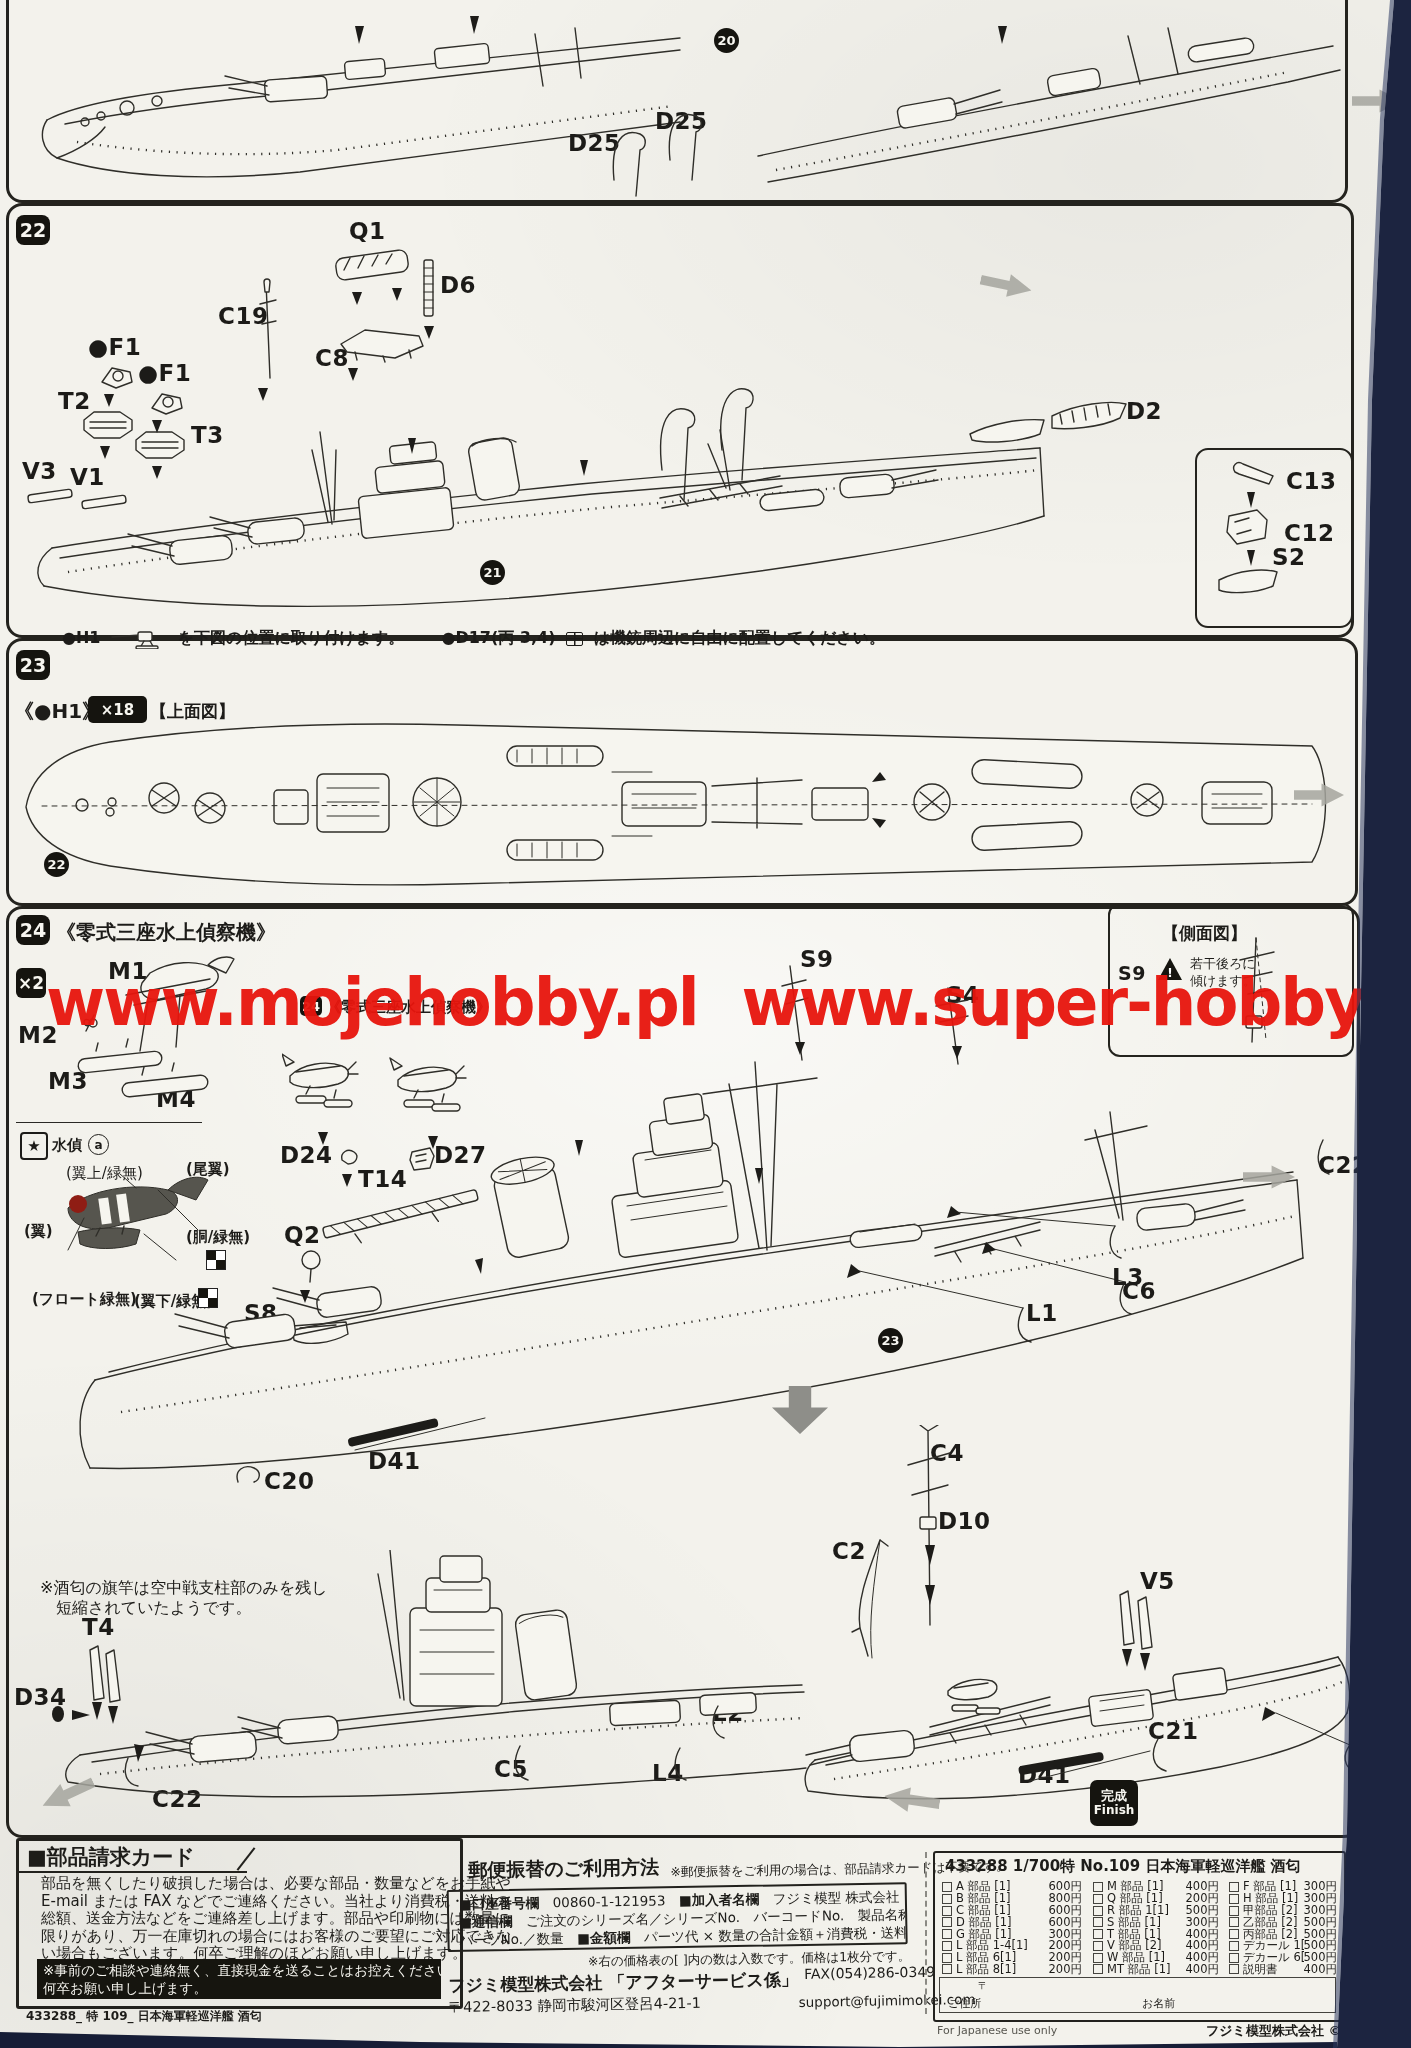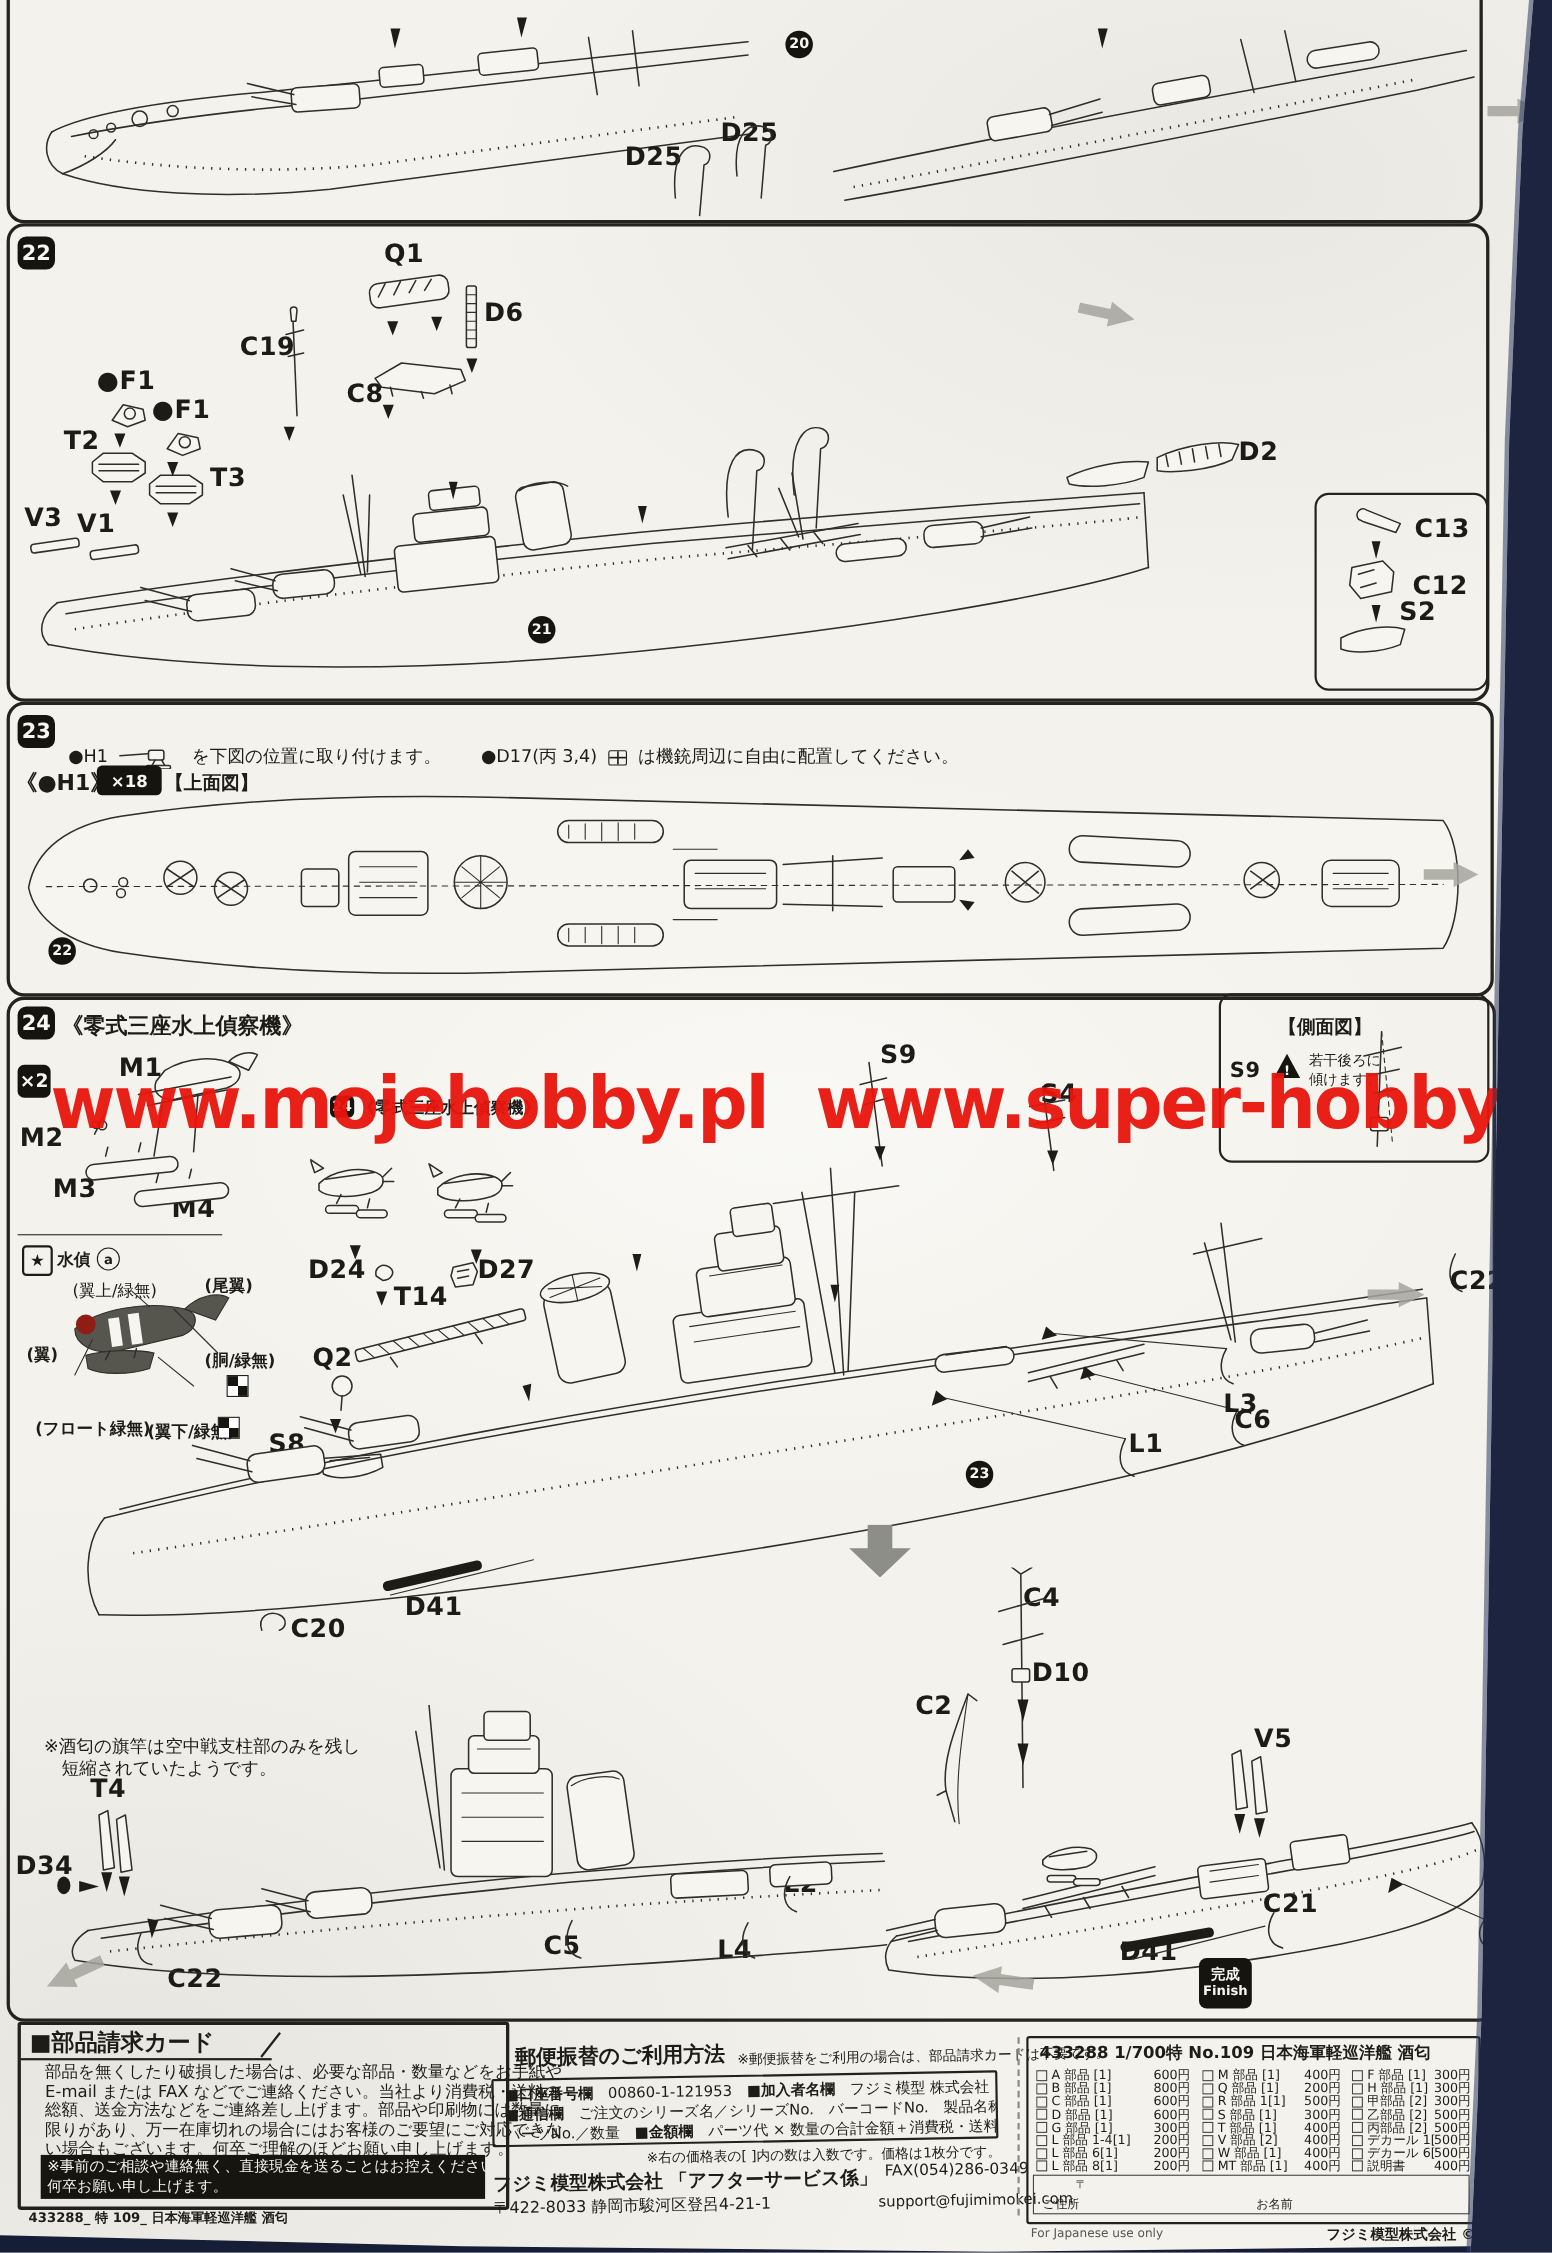--- a/index.html
+++ b/index.html
@@ -202,21 +202,21 @@
     <polygon class="blk" points="42,92 50,92 46,108"></polygon>
     <path class="kf" d="M14 122 C34 112 58 110 72 114 L68 128 C48 136 24 136 14 132 Z"></path>
   </svg>
   <div class="L pl" style="left:1286px;top:468px">C13</div>
   <div class="L pl" style="left:1284px;top:520px">C12</div>
   <div class="L pl" style="left:1272px;top:544px">S2</div>
   <div class="ga" style="left:980px;top:272px;width:52px;height:26px;transform:rotate(12deg)"></div>
 
   <div class="panel" style="left:6px;top:638px;width:1346px;height:262px"></div>
   <div class="sb sq" style="left:16px;top:650px">23</div>
-  <div class="L jp" style="left:62px;top:678px;font-size:16px;font-weight:normal">
+  <div class="L jp" style="left:62px;top:628px;font-size:16px;font-weight:bold">
     <span>●H1</span>
     <svg width="58" height="20" viewBox="0 0 58 20" style="vertical-align:middle;margin:0 4px">
       <path class="k" d="M2 8 L30 6"></path>
         <rect class="kf" x="28" y="3" width="14" height="9" rx="2"></rect>
       <path class="k" d="M34 12 L30 19 M40 12 L44 19"></path>
         <rect class="kf" x="26" y="17" width="22" height="3" rx="1.5"></rect>
     </svg>
     <span>を下図の位置に取り付けます。</span>
     <span style="display:inline-block;width:26px"></span>
     <span>●D17(丙 3,4)</span>

